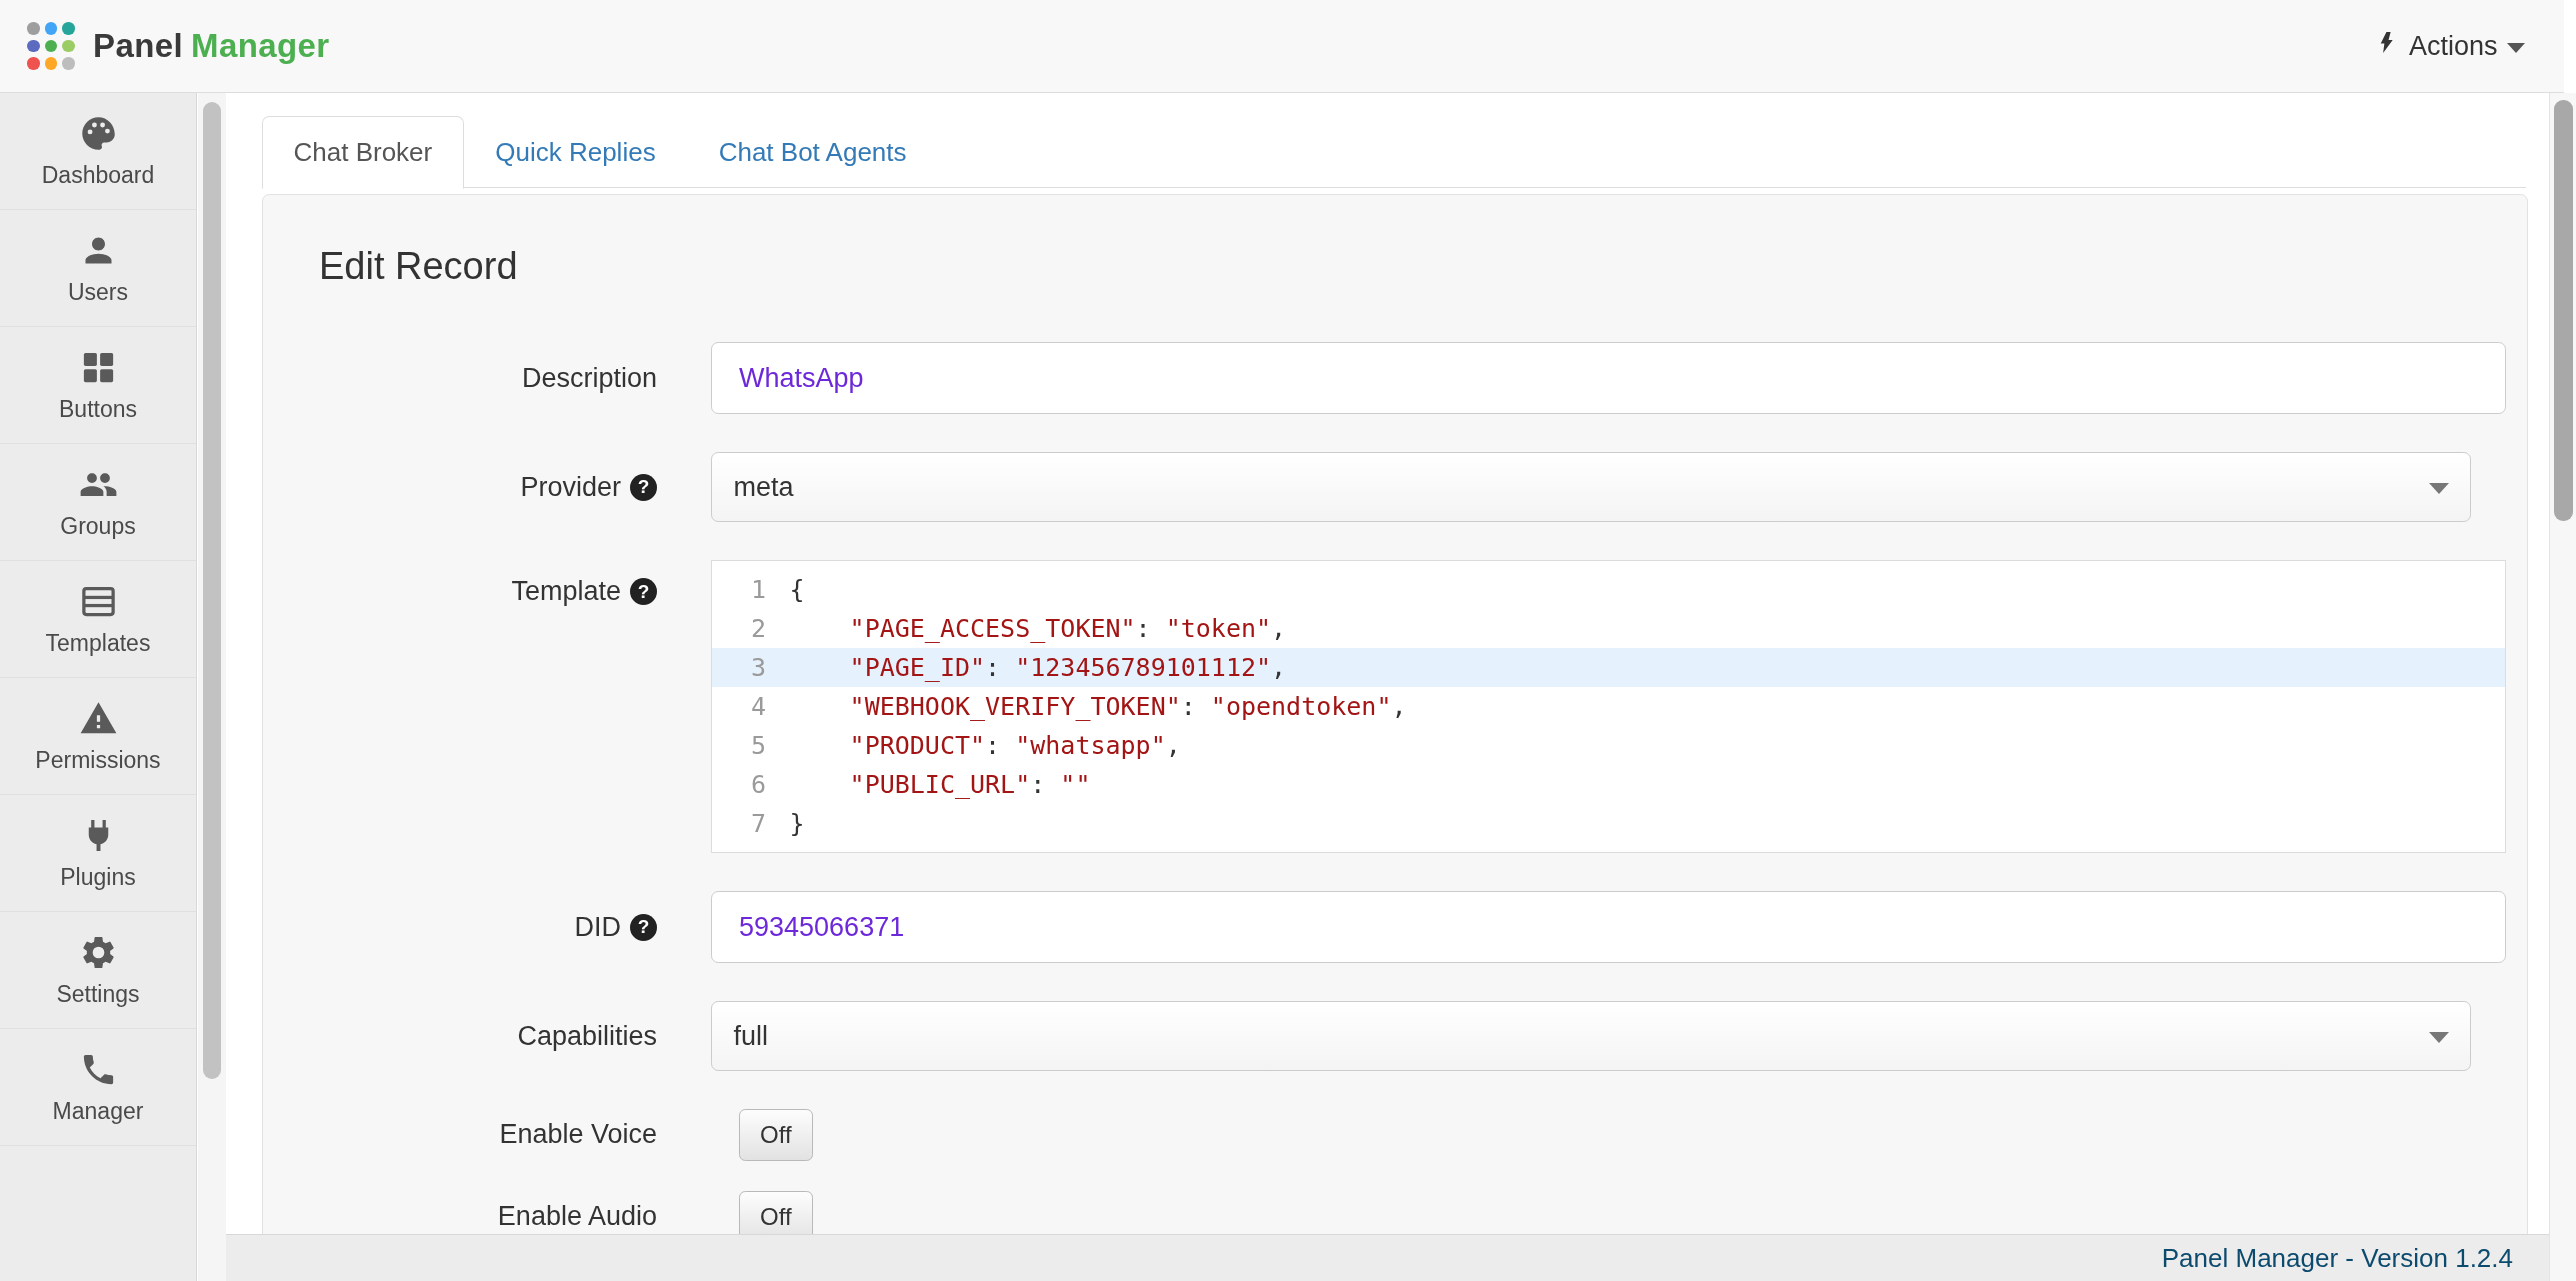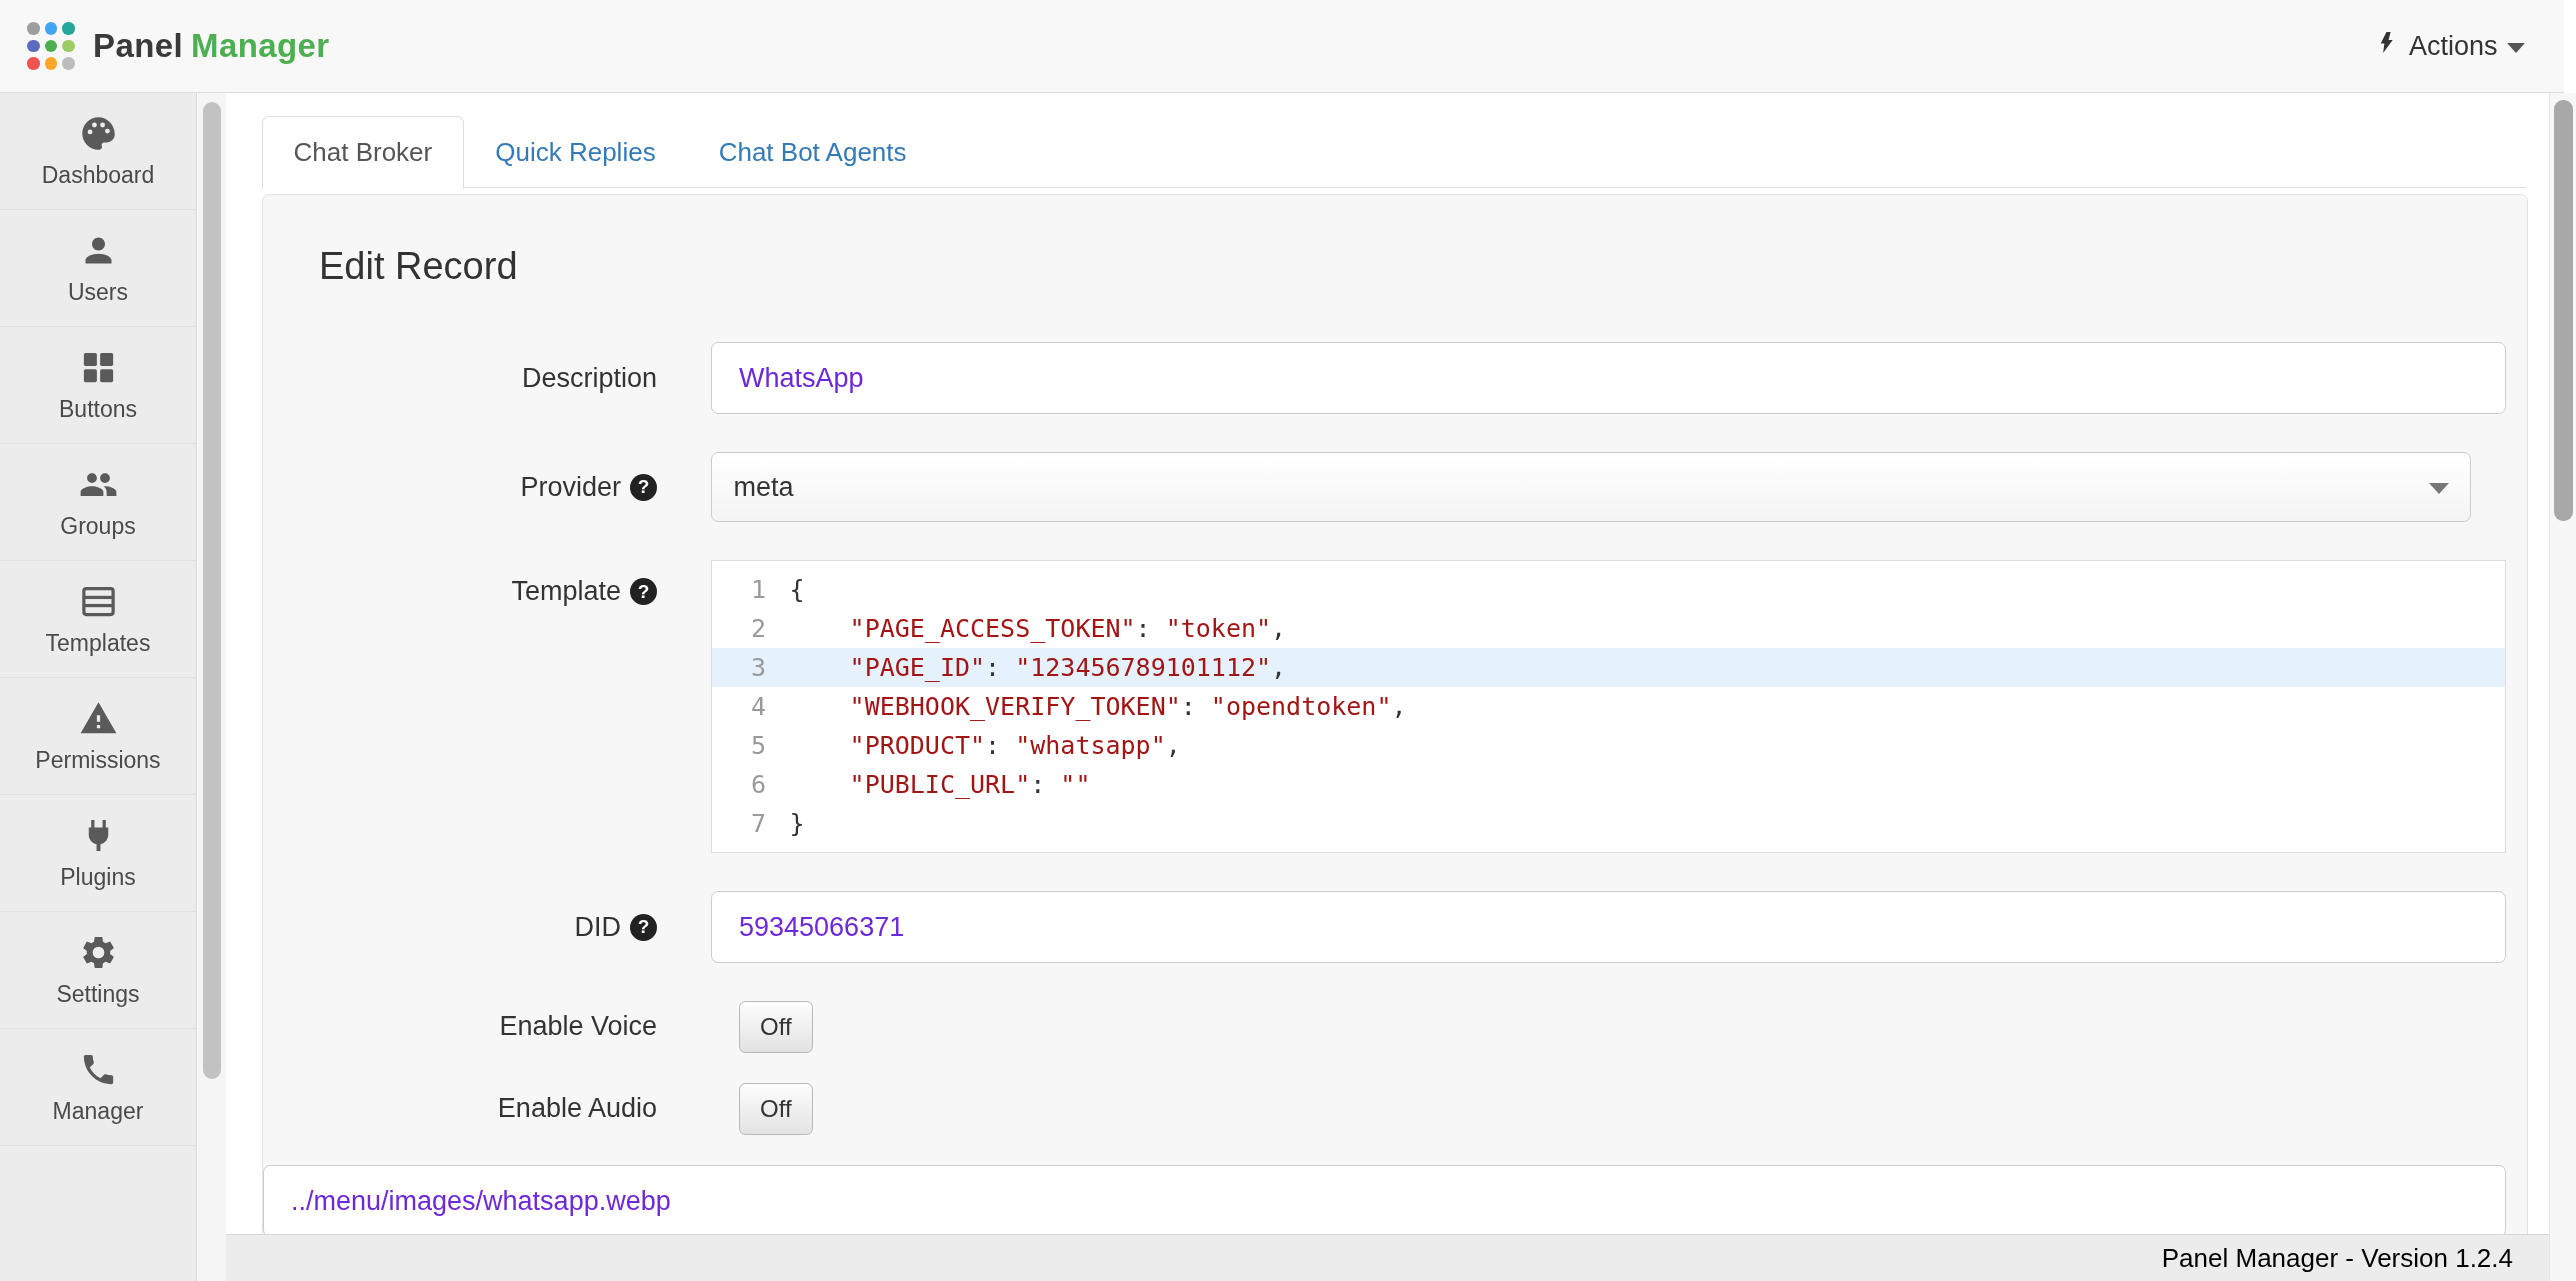--- a/index.html
+++ b/index.html
@@ -157,21 +157,21 @@
   }
   .code-row .code { white-space: pre; padding-left: 5.4px; }
   .code .s { color: #a31515; }
   .code .p { color: #333; }
 
   
   .footer {
     position: absolute; left: 226px; right: 0; bottom: 0; height: 48px;
     background: #ececec; border-top: 1.8px solid #d8d8d8;
     display: flex; align-items: center; justify-content: flex-end;
-    padding-right: 63px; font-size: 26px; color: #000000; z-index: 4;
+    padding-right: 63px; font-size: 26px; color: #0c4a6e; z-index: 4;
   }
 </style>
 </head>
 <body>
 
 <div class="header">
   <div class="logo">
       <span class="dot" style="background: rgb(158, 158, 158);"></span>
       <span class="dot" style="background: rgb(66, 165, 245);"></span>
       <span class="dot" style="background: rgb(38, 166, 154);"></span>
@@ -332,20 +332,29 @@
     </div>
 
     <div class="form-row">
       <label class="form-label">
         <span>DID</span>
         <span class="help"></span>
       </label>
       <input class="text-input" type="text" value="59345066371" style="">
     </div>
 
+    <div class="form-row">
+      <label class="form-label">
+        <span>Capabilities</span>
+      </label>
+      <div class="select">
+        <span>full</span>
+        <span class="sel-caret"></span>
+      </div>
+    </div>
 
     <div class="form-row tight">
       <label class="form-label">
         <span>Enable Voice</span>
       </label>
       <div>
         <button class="btn-off">Off</button>
       </div>
     </div>
 

